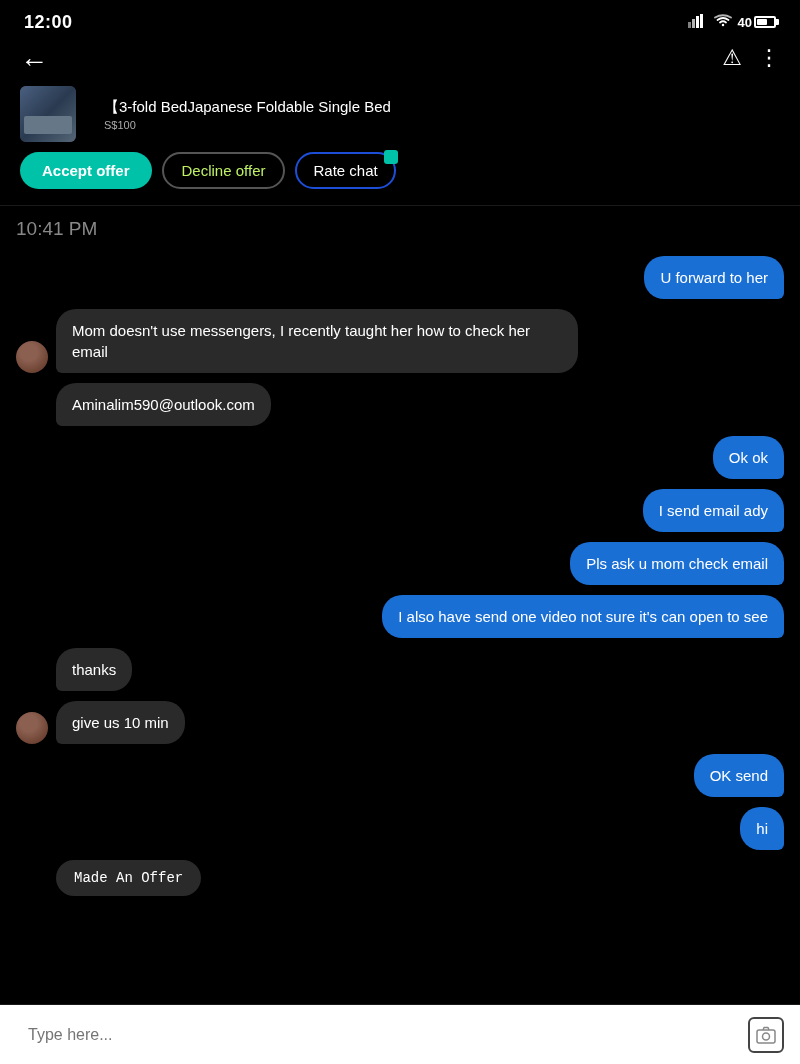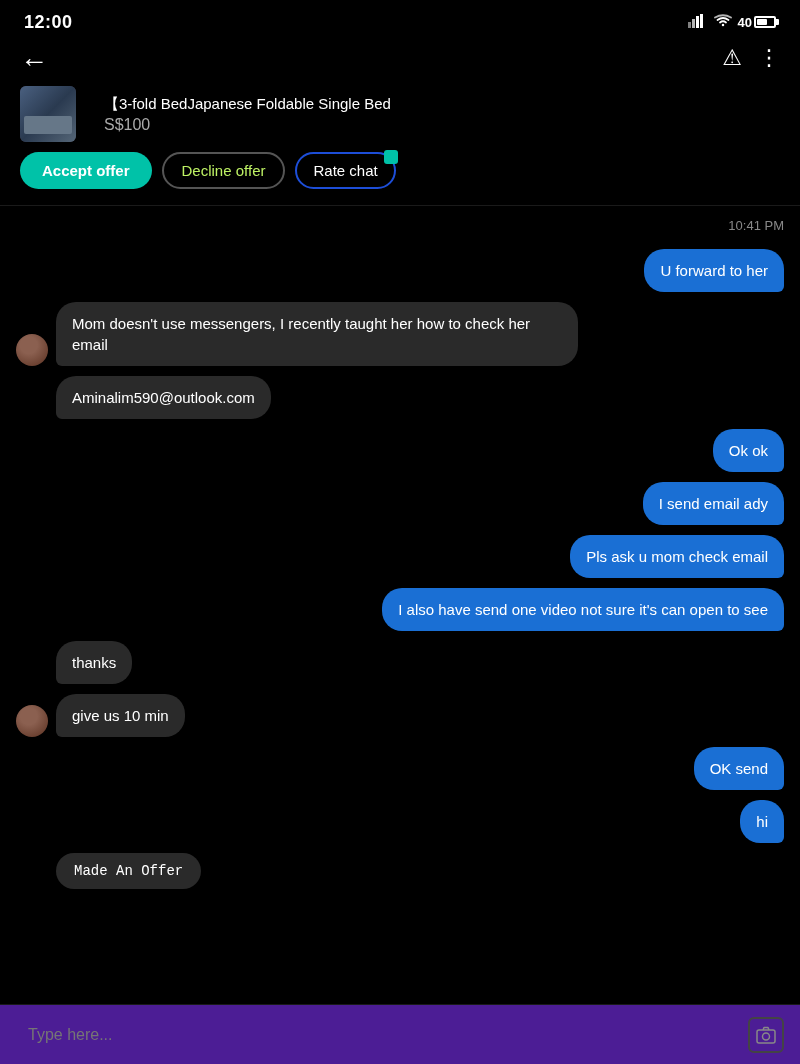--- a/index.html
+++ b/index.html
@@ -127,21 +127,21 @@
     .product-info {
       flex: 1;
     }
     .product-title {
       font-size: 15px;
       font-weight: 500;
       color: #fff;
       line-height: 1.3;
     }
     .product-price {
-      font-size: 16px;
+      font-size: 11px;
       color: #aaa;
       margin-top: 2px;
     }
 
     
     .action-buttons {
       display: flex;
       gap: 10px;
       padding: 0 20px 16px;
       align-items: center;
@@ -190,23 +190,23 @@
       border-radius: 3px;
     }
 
     
     .chat-area {
       flex: 1;
       padding: 0 16px;
       overflow-y: auto;
     }
     .timestamp-center {
-      text-align: right;
+      text-align: left;
       color: #888;
-      font-size: 13px;
+      font-size: 19px;
       margin: 8px 0 16px;
     }
 
     
     .msg-row {
       display: flex;
       margin-bottom: 10px;
       align-items: flex-end;
     }
     .msg-row.sent {
@@ -265,21 +265,21 @@
       max-width: 55%;
       font-family: Liberation Mono, monospace;
     }
 
     
     .input-bar {
       display: flex;
       align-items: center;
       padding: 10px 16px;
       border-top: 1px solid #1a1a1a;
-      background: #4c1d95;
+      background: #ffffff;
       position: absolute;
       bottom: 0;
       left: 0;
       right: 0;
       height: 60px;
     }
     .input-field {
       flex: 1;
       background: transparent;
       border: none;

